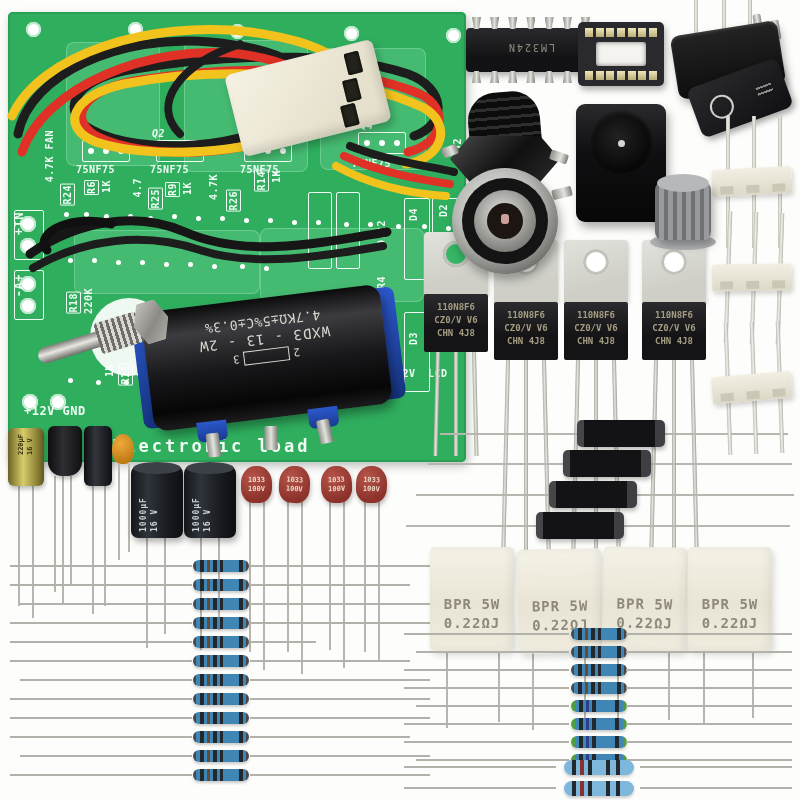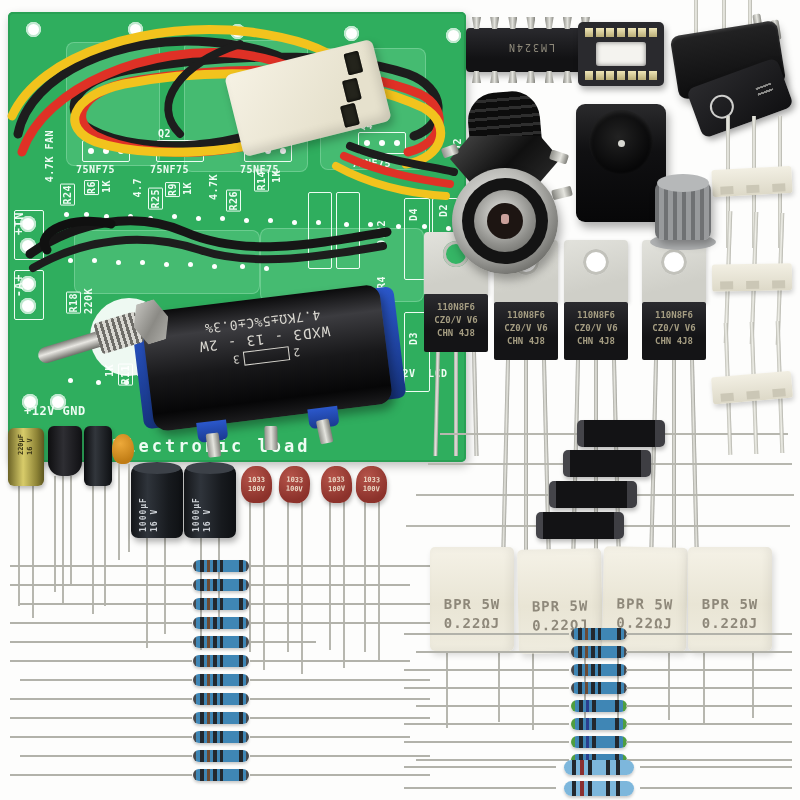--- a/index.html
+++ b/index.html
@@ -267,21 +267,21 @@
     <div class="hole" style="left:14px;top:382px;width:16px;height:16px;"></div>
     <div class="hole" style="left:42px;top:382px;width:16px;height:16px;"></div>
 
     <span class="sk" style="left:76px;top:116px;">Q1</span>
     <div class="site" style="left:74px;top:128px;">
         <b></b>
         <b></b>
         <b></b>
       </div>
     <span class="sk" style="left:68px;top:152px;">75NF75</span>
-    <span class="sk" style="left:150px;top:116px;">Q2</span>
+    <span class="sk" style="left:144px;top:116px;font-style:italic;">Q2</span>
     <div class="site" style="left:148px;top:128px;">
         <b></b>
         <b></b>
         <b></b>
       </div>
     <span class="sk" style="left:142px;top:152px;">75NF75</span>
     <span class="sk" style="left:238px;top:116px;">Q3</span>
     <div class="site" style="left:236px;top:128px;">
         <b></b>
         <b></b>

